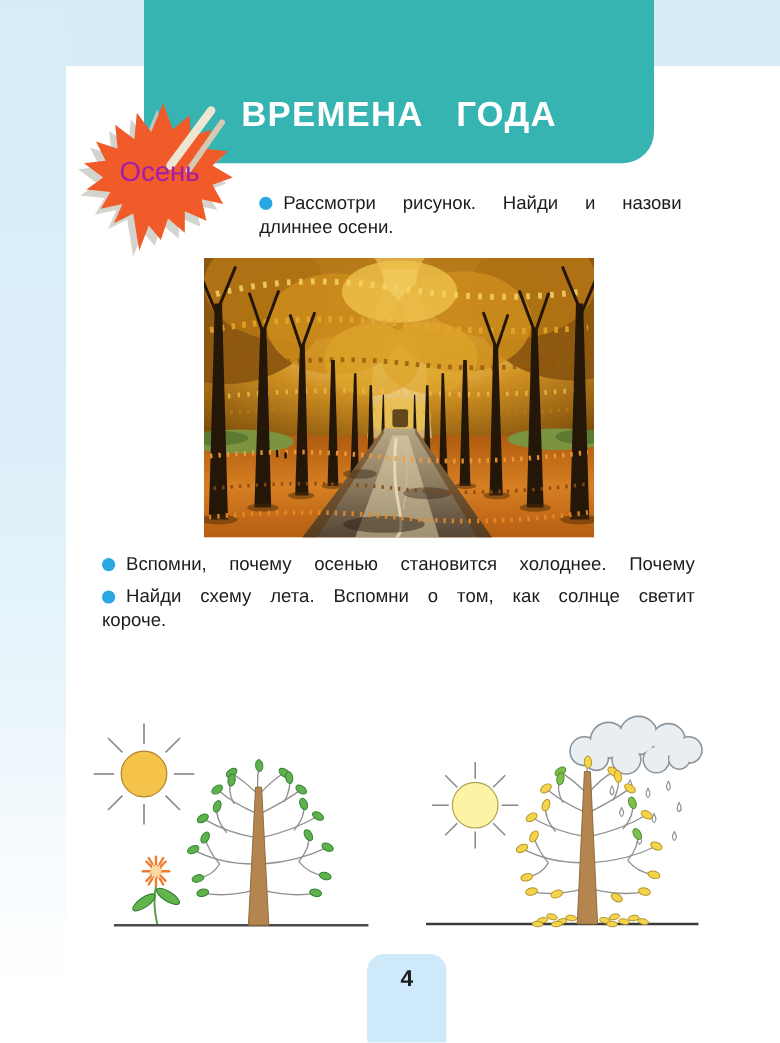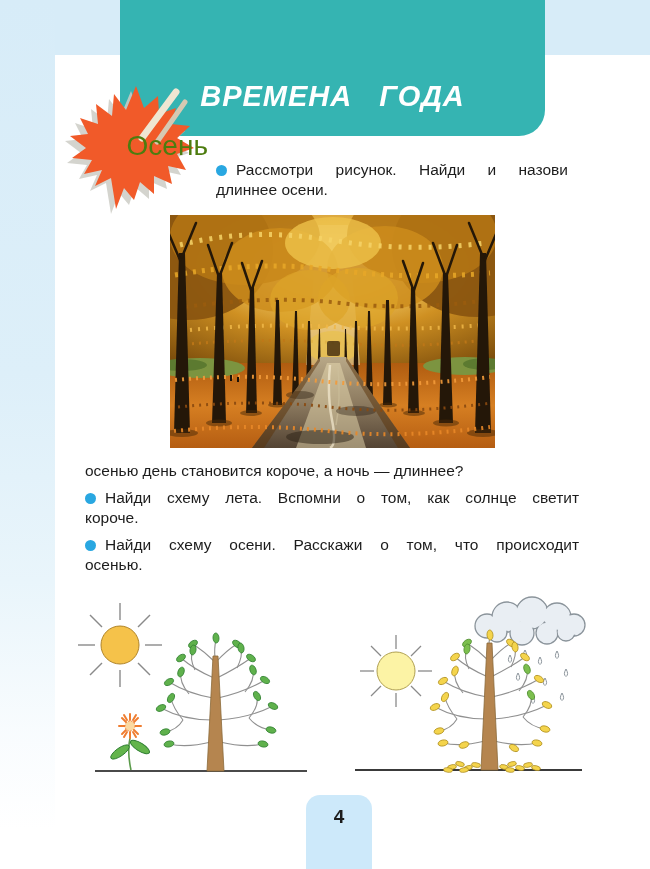--- a/index.html
+++ b/index.html
@@ -6,31 +6,31 @@
   .canvas{
     position:relative;width:650px;height:869px;overflow:hidden;background:#ffffff;
     font-family:"Liberation Sans","DejaVu Sans",sans-serif;color:#1c1c1c;
   }
   
   .strip-top{position:absolute;left:0;top:0;width:650px;height:55px;background:#d7ecf8;}
   .strip-left{position:absolute;left:0;top:0;width:55px;height:830px;
     background:linear-gradient(180deg,#d7ecf8 0%,#ddeff9 45%,#e9f5fb 70%,rgba(240,248,253,0.45) 88%,rgba(255,255,255,0) 100%);}
   
   .season-header{position:absolute;left:120px;top:0;width:425px;height:136px;
-    background:#35b4b2;border-radius:0 0 26px 26px;z-index:2;font-style:italic;}
+    background:#35b4b2;border-radius:0 0 26px 26px;z-index:2;}
   .season-header .title{position:absolute;left:0;top:80px;width:100%;margin:0;
     text-align:center;font-size:29px;font-weight:bold;color:#ffffff;
     letter-spacing:1px;word-spacing:18px;}
   
   .leaf-badge{position:absolute;left:58px;top:80px;width:150px;height:130px;z-index:3;}
   .leaf-badge svg.leaf{position:absolute;left:0;top:0;width:150px;height:130px;overflow:visible;
     filter:drop-shadow(-5px 5px 0 rgba(205,205,198,0.85));}
   .leaf-badge svg.sticks{position:absolute;left:60px;top:2px;width:75px;height:70px;overflow:visible;}
-  .leaf-label{position:absolute;left:0;top:50px;width:150px;text-align:right;
-    font-size:28px;color:#4d7c0f;}
+  .leaf-label{position:absolute;left:0;top:50px;width:150px;text-align:center;
+    font-size:23px;color:#a21caf;}
   
   .textblock{position:absolute;font-size:15.5px;line-height:20px;}
   .intro{left:216px;top:160px;width:352px;}
   .tasks{left:85px;top:461px;width:494px;}
   .task{margin:0 0 7px 0;}
   .line{text-align:justify;text-align-last:justify;}
   .line.last{text-align-last:left;}
   .bullet{display:inline-block;width:11px;height:11px;border-radius:50%;
     background:#29a7e1;margin-right:9px;position:relative;top:1px;}
   
@@ -176,29 +176,25 @@
         <path d="M8,192 Q90,184 160,192 T322,188" stroke="#8a4a10" stroke-width="3" stroke-dasharray="2 5"></path>
         <path d="M4,216 Q85,208 158,216 T320,212" stroke="#e88828" stroke-width="4" stroke-dasharray="2 5"></path>
       </g>
       <rect x="60" y="160" width="2" height="6" fill="#1c1208"></rect>
       <rect x="67" y="162" width="2" height="5" fill="#1c1208"></rect>
     </svg>
   </figure>
 
   <section class="textblock tasks">
     <div class="task">
-      <div class="line last"><span>осенью день становится короче, а ночь — длиннее?</span></div>
+      <div class="line"><span class="bullet"></span><span>Вспомни, почему осенью становится холоднее. Почему</span></div>
     </div>
     <div class="task">
       <div class="line"><span class="bullet"></span><span>Найди схему лета. Вспомни о том, как солнце светит</span></div>
       <div class="line last"><span>короче.</span></div>
-    </div>
-    <div class="task">
-      <div class="line"><span class="bullet"></span><span>Найди схему осени. Расскажи о том, что происходит</span></div>
-      <div class="line last"><span>осенью.</span></div>
     </div>
   </section>
 
   <svg class="scheme scheme-summer" viewBox="0 0 265 180" aria-hidden="true">
     <g>
       <g stroke="#8a8a8a" stroke-width="1.4">
         <line x1="35" y1="3" x2="35" y2="20"></line>
           <line x1="35" y1="70" x2="35" y2="87"></line>
         <line x1="-7" y1="45" x2="10" y2="45"></line>
           <line x1="60" y1="45" x2="77" y2="45"></line>

